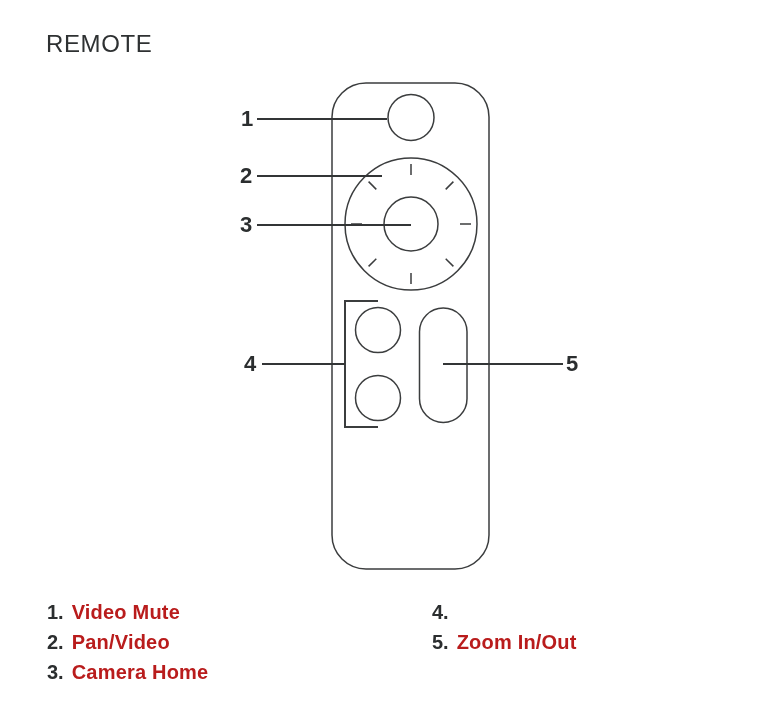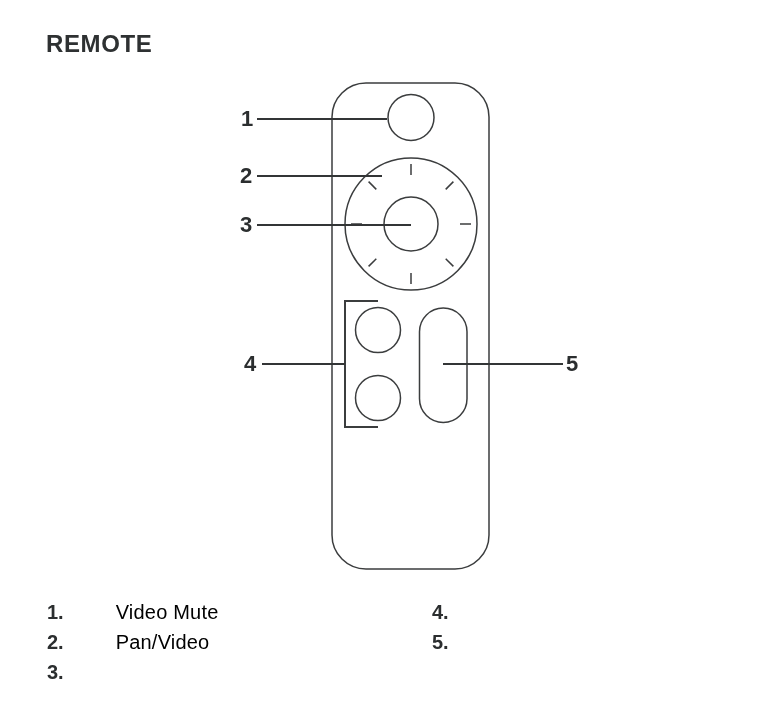--- a/index.html
+++ b/index.html
@@ -13,21 +13,21 @@
     height: 715px;
     background: #ffffff;
     font-family: "Liberation Sans", sans-serif;
     overflow: hidden;
   }
   .page-title {
     position: absolute;
     left: 46px;
     top: 30px;
     font-size: 24px;
-    font-weight: 700;
+    font-weight: 400;
     letter-spacing: 0.6px;
     color: #2e3132;
   }
   svg.diagram {
     position: absolute;
     left: 0;
     top: 0;
   }
   .callout-num {
     position: absolute;
@@ -55,24 +55,23 @@
     line-height: 30px;
     font-size: 20px;
     white-space: nowrap;
   }
   .legend-num {
     font-weight: 700;
     color: #2b2e2f;
     margin-right: 8px;
   }
   .legend-label {
-    font-weight: 400;
-    color: #000000;
+    font-weight: 700;
+    color: #b91c1c;
     letter-spacing: 0.2px;
-    margin-left: 44px;
   }
 </style>
 </head>
 <body>
 
 <div class="page">
 
   <div class="page-title">REMOTE</div>
 
   <svg class="diagram" width="759" height="715" viewBox="0 0 759 715" fill="none" stroke="#3b3d3e" stroke-width="1.5">
@@ -122,25 +121,27 @@
     <div class="legend-row">
       <span class="legend-num">1.</span>
       <span class="legend-label">Video Mute</span>
     </div>
     <div class="legend-row">
       <span class="legend-num">2.</span>
       <span class="legend-label">Pan/Video</span>
     </div>
     <div class="legend-row">
       <span class="legend-num">3.</span>
+      <span class="legend-label">Camera Home</span>
     </div>
   </div>
 
   <div class="legend-col right">
     <div class="legend-row">
       <span class="legend-num">4.</span>
     </div>
     <div class="legend-row">
       <span class="legend-num">5.</span>
+      <span class="legend-label">Zoom In/Out</span>
     </div>
   </div>
 
 </div>
 
 </body></html>

